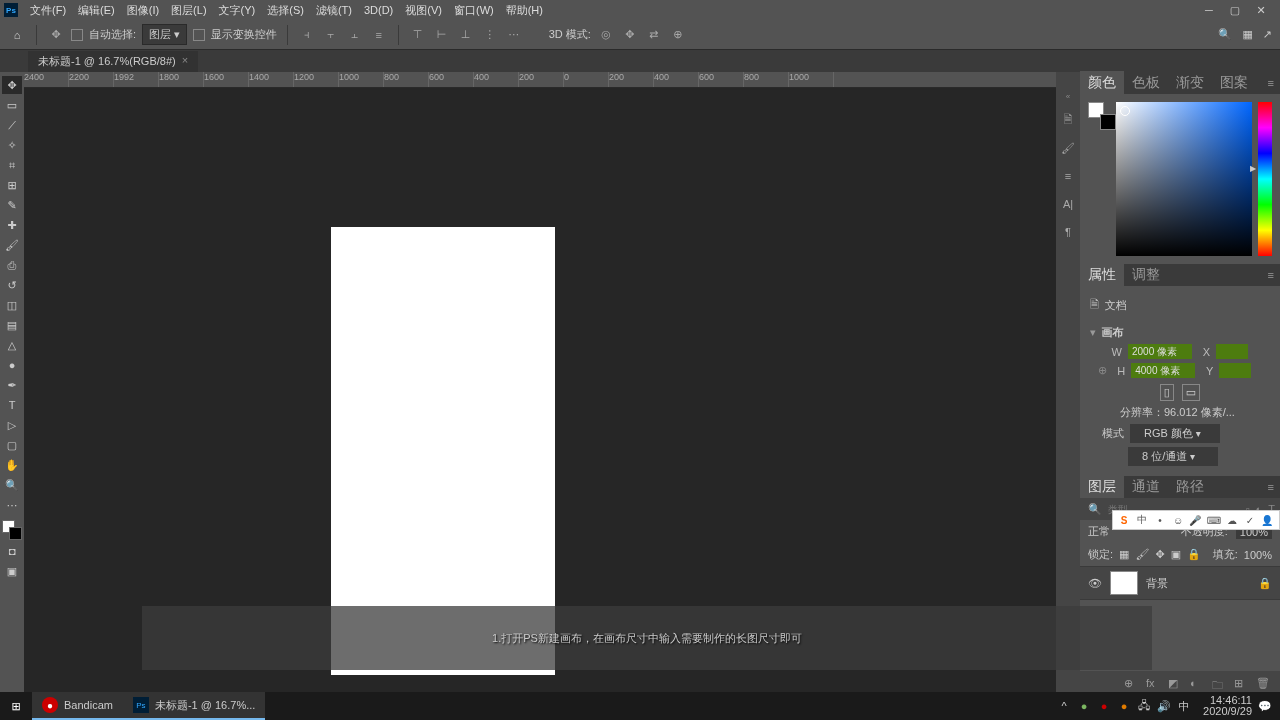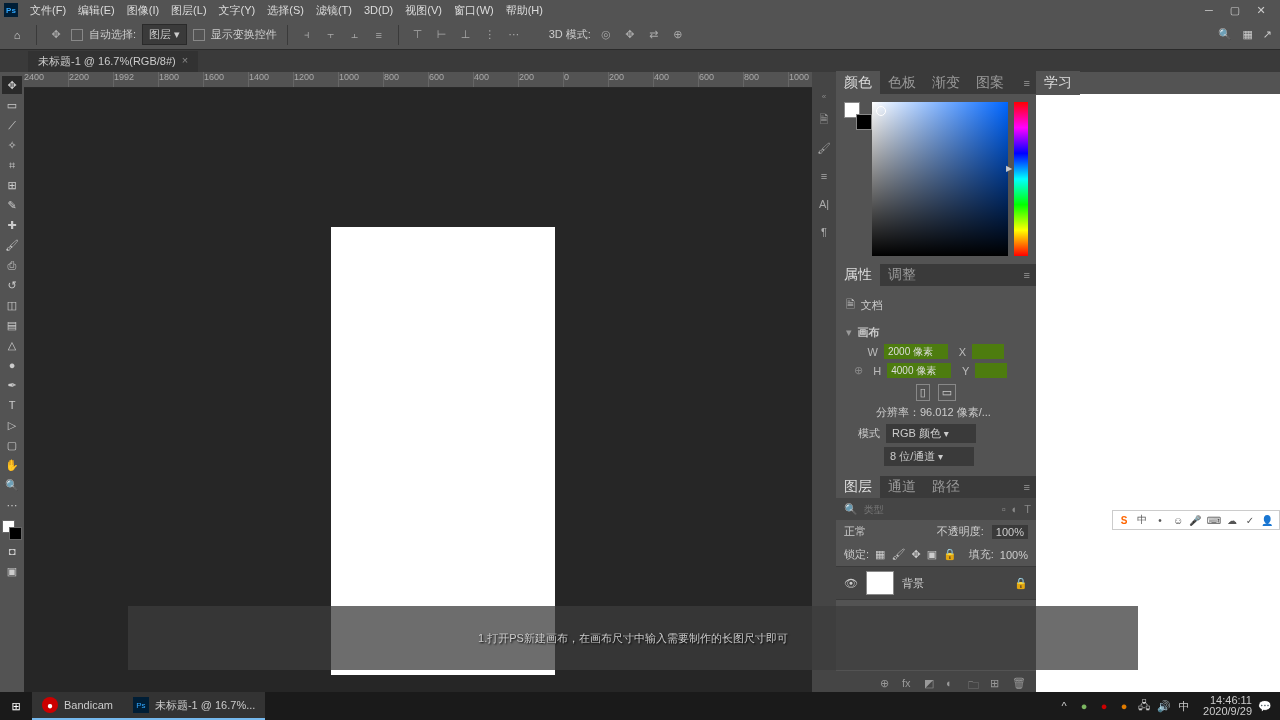--- a/index.html
+++ b/index.html
@@ -43,36 +43,36 @@
 .color-sw .a{position:absolute;width:16px;height:16px;background:#fff;border:1px solid #888;top:0;left:0}
 .color-sw .b{position:absolute;width:16px;height:16px;background:#000;border:1px solid #888;bottom:-6px;right:-6px}
 .sat{flex:1;background:linear-gradient(to bottom,transparent,#000),linear-gradient(to right,#fff,#0066ff);position:relative}
 .sat::after{content:"";position:absolute;top:4px;left:4px;width:8px;height:8px;border:1px solid #fff;border-radius:50%}
 .hue{width:14px;background:linear-gradient(to bottom,#f00,#f0f,#00f,#0ff,#0f0,#ff0,#f00);position:relative}
 .hue::after{content:"▶";position:absolute;left:-8px;top:62px;font-size:8px;color:#ccc}
 .props-panel{padding:6px 10px;background:#535353;flex:0 0 auto;min-height:180px}
 .props-row{display:flex;align-items:center;gap:6px;margin:4px 0;font-size:10px}
 .props-row label{width:12px;text-align:right;color:#bbb}
 .props-row input{background:#4d7c0f;border:none;color:#ddd;padding:2px 4px;width:64px;font-size:10px}
-.props-row .combo{background:#3a3a3a;padding:2px 6px;width:90px;font-size:10px}
+.props-row .combo{background:#3a3a3a;padding:2px 14px;width:90px;font-size:10px}
 .layers-panel{flex:1;background:#535353;display:flex;flex-direction:column}
 .layer-search{display:flex;align-items:center;padding:4px 8px;gap:6px;background:#454545}
 .layer-search input{background:transparent;border:none;flex:1;color:#bbb;font-size:10px}
 .layer-search .filt{width:14px;height:14px;color:#888;display:flex;align-items:center;justify-content:center}
 .layer-opts{display:flex;padding:4px 8px;gap:8px;font-size:10px;color:#888;align-items:center}
 .layer-opts .val{background:#3a3a3a;padding:1px 4px}
 .layer-locks{display:flex;padding:4px 8px;gap:6px;font-size:10px;color:#888;align-items:center}
 .layer-item{display:flex;align-items:center;padding:4px 8px;gap:8px;background:#454545;border-top:1px solid #3a3a3a;border-bottom:1px solid #3a3a3a}
 .layer-item .vis{color:#ccc}
 .layer-item .thumb{width:28px;height:24px;background:#fff;border:1px solid #888}
 .layer-item .lock{margin-left:auto;color:#888}
 .layer-bottom{margin-top:auto;display:flex;justify-content:flex-end;gap:8px;padding:6px 10px;background:#454545}
 .layer-bottom span{width:14px;color:#999;cursor:pointer}
 .status-bar{height:18px;background:#535353;display:flex;align-items:center;padding:0 8px;font-size:10px;color:#bbb}
-.subtitle{position:absolute;left:128px;top:606px;width:1010px;height:64px;background:rgba(60,60,60,0.75);display:flex;align-items:center;justify-content:center;color:#fff;font-size:28px;text-shadow:1px 1px 2px #000}
+.subtitle{position:absolute;left:142px;top:606px;width:1010px;height:64px;background:rgba(60,60,60,0.75);display:flex;align-items:center;justify-content:center;color:#fff;font-size:28px;text-shadow:1px 1px 2px #000}
 .taskbar{position:absolute;bottom:0;left:0;right:0;height:28px;background:#1a1a1a;display:flex;align-items:center}
 .start{width:32px;height:28px;display:flex;align-items:center;justify-content:center;color:#fff}
 .task-item{display:flex;align-items:center;gap:6px;padding:0 10px;height:28px;color:#fff;font-size:10px;border-bottom:2px solid transparent}
 .task-item.active{background:#333;border-bottom:2px solid #76b9ed}
 .task-item .ico{width:16px;height:16px;display:flex;align-items:center;justify-content:center;font-size:10px}
 .tray{margin-left:auto;display:flex;align-items:center;gap:6px;padding-right:8px;color:#ccc;font-size:10px}
 .tray .t-icon{width:14px;height:14px;display:flex;align-items:center;justify-content:center}
 .tray .clock{text-align:right;line-height:11px;font-size:9px;margin-left:6px}
 .ime-bar{position:absolute;right:0;top:510px;display:flex;background:#fff;padding:2px 4px;gap:4px;border:1px solid #ccc}
 .ime-bar span{width:14px;height:14px;font-size:10px;display:flex;align-items:center;justify-content:center;color:#555}
@@ -298,26 +298,20 @@
         <span>fx</span>
         <span>◩</span>
         <span>◐</span>
         <span>🗀</span>
         <span>⊞</span>
         <span>🗑</span>
       </div>
     </div>
   </div>
 
-  <div class="extra-panel">
-    <div class="panel-tabs" style="background:#535353">
-      <span class="panel-tab active">学习</span>
-    </div>
-    <div style="background:#fff;height:100%"></div>
-  </div>
 </div>
 
 <div class="status-bar">
   <span>16.67%  3000 像素 x 4000 像素 (96.012 ppi)  &gt;</span>
 </div>
 
 <div class="subtitle">
   <span>1.打开PS新建画布，在画布尺寸中输入需要制作的长图尺寸即可</span>
 </div>
 

